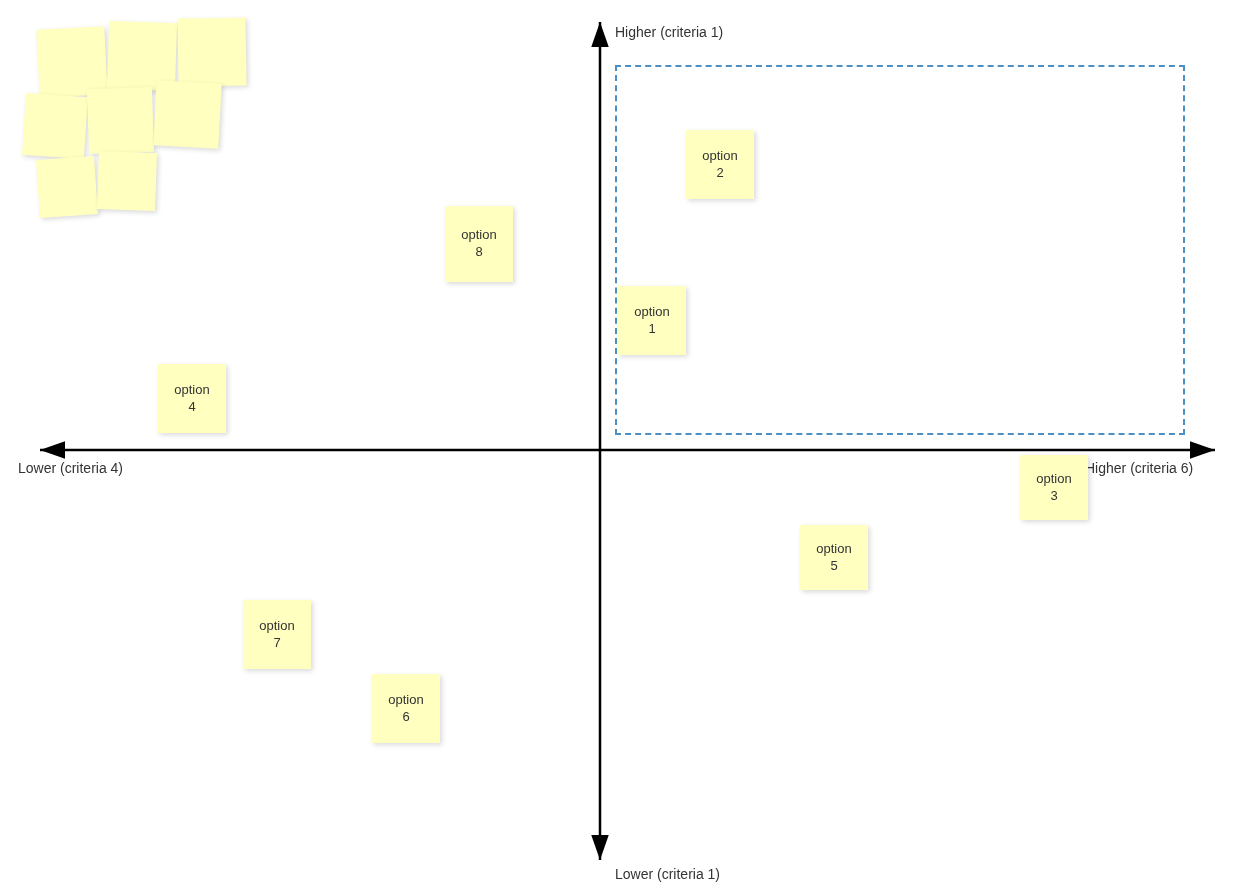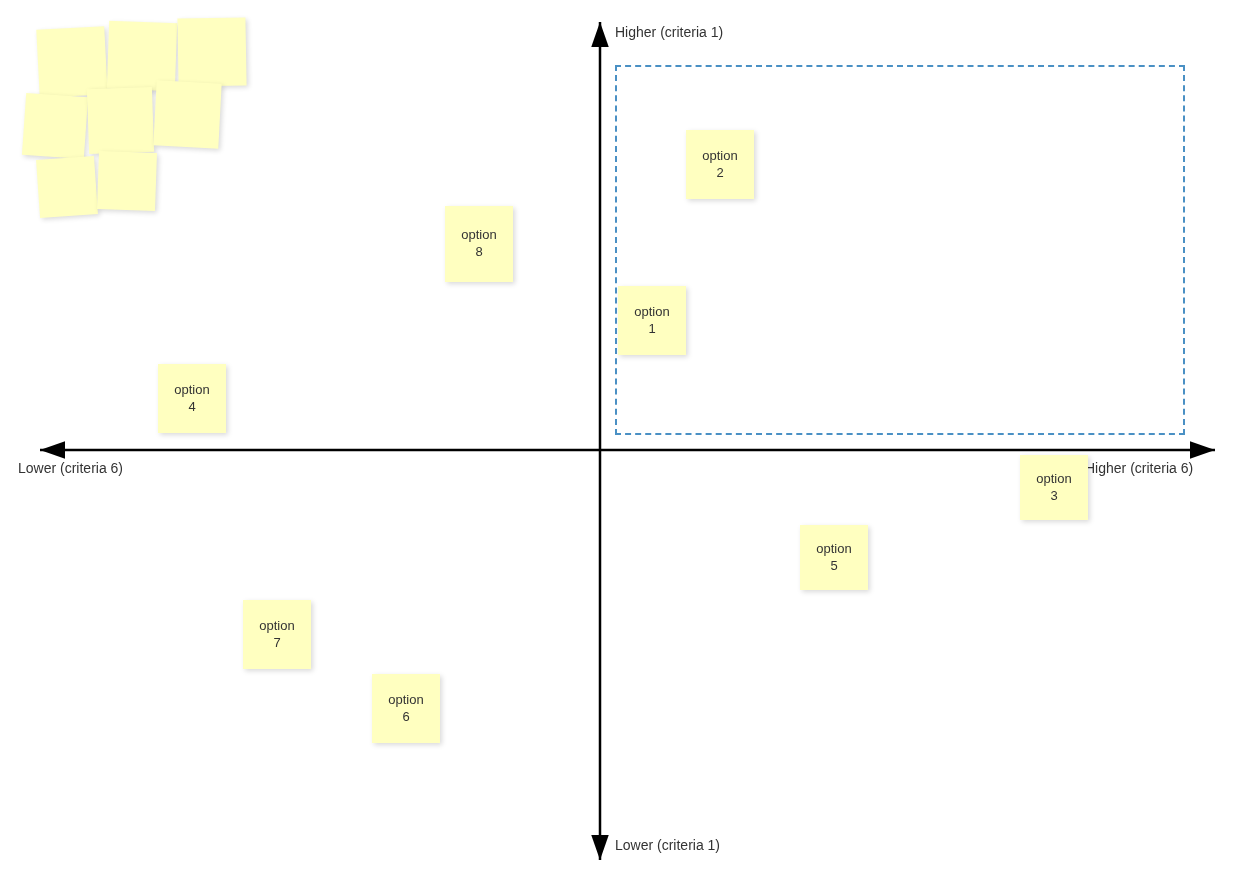--- a/index.html
+++ b/index.html
@@ -64,22 +64,22 @@
     </defs>
 
     <line x1="40" y1="450" x2="1215" y2="450" stroke="#000" stroke-width="2.5" marker-start="url(#arrowhead-rev)" marker-end="url(#arrowhead)"></line>
 
     <line x1="600" y1="860" x2="600" y2="22" stroke="#000" stroke-width="2.5" marker-start="url(#arrowhead-rev)" marker-end="url(#arrowhead)"></line>
   </svg>
 
   <div class="dashed-rect" style="left:615px; top:65px; width:570px; height:370px;"></div>
 
   <div class="axis-label" style="left:615px; top:24px;">Higher (criteria 1)</div>
-  <div class="axis-label" style="left:615px; top:837px;">Lower  (criteria 1)</div>
-  <div class="axis-label" style="left:18px; top:460px;">Lower  (criteria 6)</div>
+  <div class="axis-label" style="left:615px; top:866px;">Lower  (criteria 1)</div>
+  <div class="axis-label" style="left:18px; top:460px;">Lower  (criteria 4)</div>
   <div class="axis-label" style="left:1085px; top:460px;">Higher (criteria 6)</div>
 
   <div class="sticky" style="left:618px; top:286px; width:68px; height:69px;">option<br>1</div>
   <div class="sticky" style="left:686px; top:130px; width:68px; height:69px;">option<br>2</div>
   <div class="sticky" style="left:1020px; top:455px; width:68px; height:65px;">option<br>3</div>
   <div class="sticky" style="left:158px; top:364px; width:68px; height:69px;">option<br>4</div>
   <div class="sticky" style="left:800px; top:525px; width:68px; height:65px;">option<br>5</div>
   <div class="sticky" style="left:372px; top:674px; width:68px; height:69px;">option<br>6</div>
   <div class="sticky" style="left:243px; top:600px; width:68px; height:69px;">option<br>7</div>
   <div class="sticky" style="left:445px; top:206px; width:68px; height:76px;">option<br>8</div>

